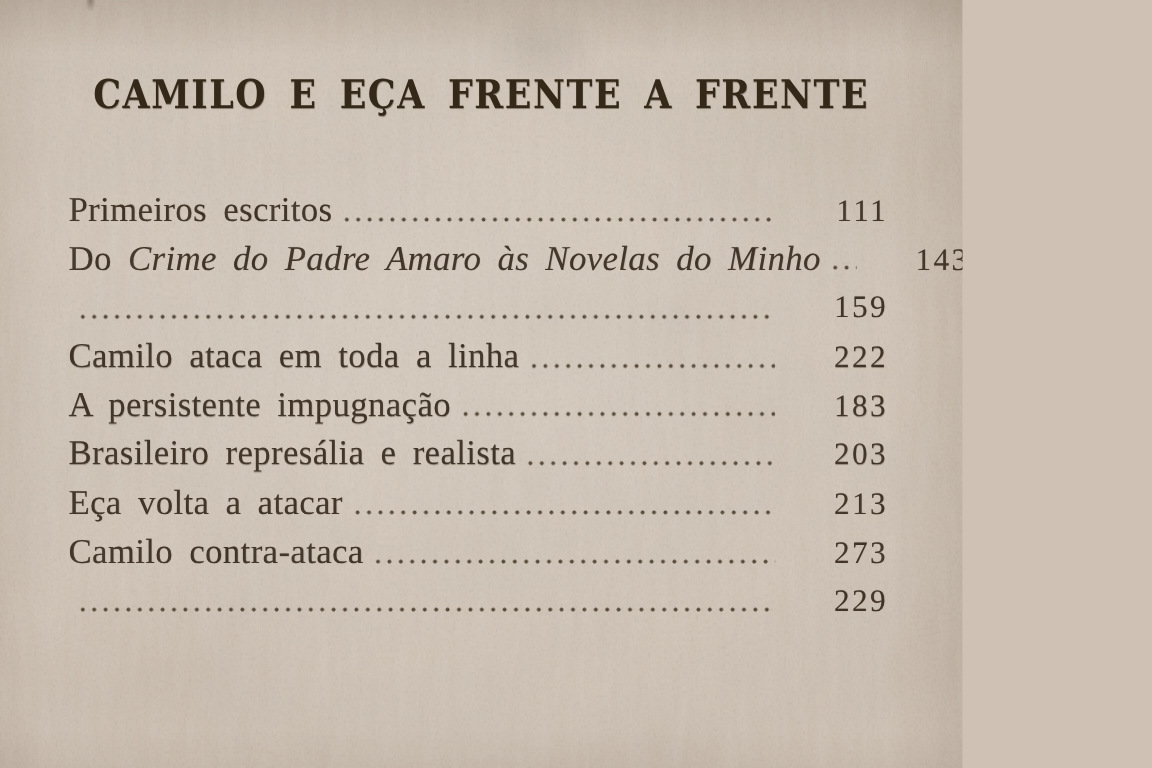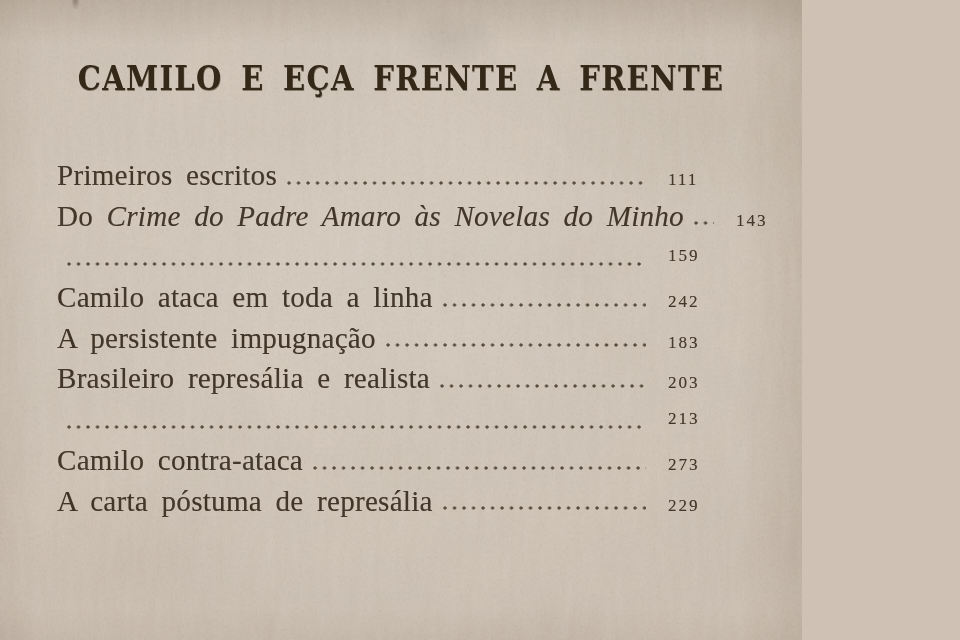--- a/index.html
+++ b/index.html
@@ -63,21 +63,22 @@
     align-self:flex-end;
     height:4px;
     margin:0 22px 11px 10px;
     background-image:radial-gradient(circle at 2px 2px, rgba(62,48,31,.85) 1.35px, rgba(0,0,0,0) 1.9px);
     background-size:9.5px 4px;
     background-repeat:repeat-x;
     min-width:20px;
   }
   .toc-row .pg{
     flex:0 0 72px;
-    font-size:17px;
+    text-align:right;
+    font-size:26px;
     letter-spacing:2px;
     font-feature-settings:"onum" 1;
   }
   .speck{
     position:absolute;left:879px;top:561px;width:8px;height:9px;
     background:radial-gradient(circle at 45% 45%, rgba(80,66,52,.9) 0 2.1px, rgba(86,73,60,.5) 3px, rgba(0,0,0,0) 3.8px);
   }
   .streak{
     position:absolute;left:71px;top:0;width:9px;height:10px;opacity:.5;
     background:radial-gradient(ellipse at 50% 0, rgba(70,55,40,.8), rgba(0,0,0,0) 72%);
@@ -126,40 +127,40 @@
         <span class="leader"></span>
         <span class="pg">143</span>
       </div>
       <div class="toc-row">
         <span class="leader"></span>
         <span class="pg">159</span>
       </div>
       <div class="toc-row">
         <span class="t"><span>Camilo ataca em toda a linha</span></span>
         <span class="leader"></span>
-        <span class="pg">242</span>
+        <span class="pg">222</span>
       </div>
       <div class="toc-row">
         <span class="t"><span>A persistente impugnação</span></span>
         <span class="leader"></span>
         <span class="pg">183</span>
       </div>
       <div class="toc-row">
         <span class="t"><span>Brasileiro represália e realista</span></span>
         <span class="leader"></span>
         <span class="pg">203</span>
       </div>
       <div class="toc-row">
+        <span class="t"><span>Eça volta a atacar</span></span>
         <span class="leader"></span>
         <span class="pg">213</span>
       </div>
       <div class="toc-row">
         <span class="t"><span>Camilo contra-ataca</span></span>
         <span class="leader"></span>
         <span class="pg">273</span>
       </div>
       <div class="toc-row">
-        <span class="t"><span>A carta póstuma de represália</span></span>
         <span class="leader"></span>
         <span class="pg">229</span>
       </div>
     </div>
 </div>
 
 </body></html>

